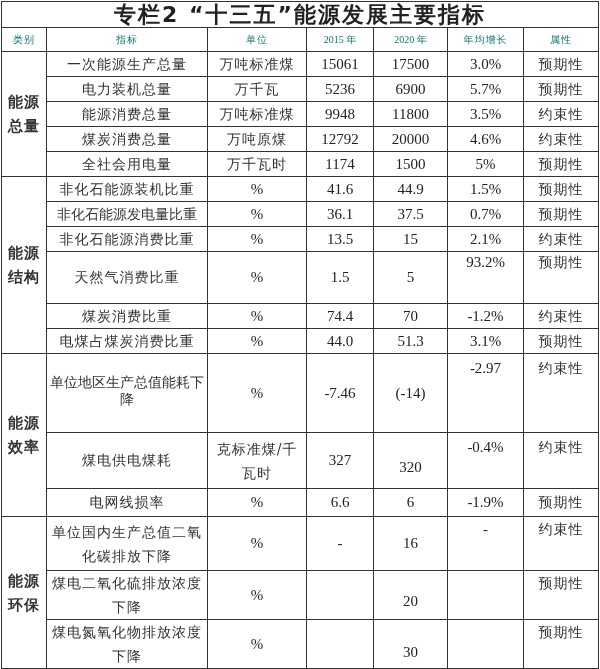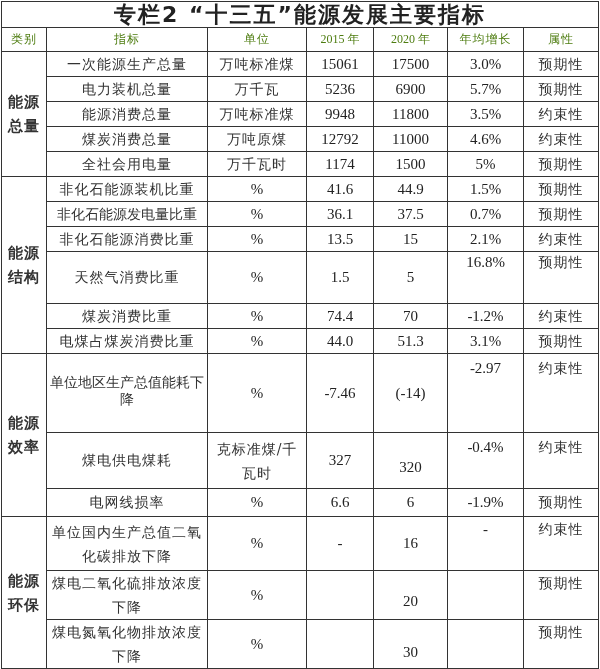--- a/index.html
+++ b/index.html
@@ -1,21 +1,21 @@
 <!DOCTYPE html>
 <html><head>
 <meta charset="utf-8">
 <style>
   html, body { margin: 0; padding: 0; background: #ffffff; }
   body { width: 600px; height: 669px; overflow: hidden; font-family: "DejaVu Serif", "Liberation Serif", serif; color: #222; }
   .wrap { position: absolute; left: 1px; top: 1px; width: 597px; }
   table { border-collapse: collapse; width: 597px; table-layout: fixed; }
   td, th { border: 1.5px solid #333; padding: 0 2px; font-weight: normal; font-size: 14px; line-height: 17px; text-align: center; vertical-align: middle; letter-spacing: 1px; }
   .title { font-size: 22px; font-weight: bold; height: 25px; letter-spacing: 2px; font-family: "DejaVu Sans", "Liberation Sans", sans-serif; }
-  .hdr td { height: 23px; font-size: 12px; color: #4d7c0f; }
+  .hdr td { height: 23px; font-size: 10px; color: #0f766e; }
   .cat { font-size: 15px; line-height: 24px; color: #333; font-weight: bold; }
   .num { font-family: "Liberation Serif", "DejaVu Serif", serif; font-size: 15px; letter-spacing: 0; }
   .top { vertical-align: top; padding-top: 2px; }
   .ind { font-size: 14px; color: #333; margin-top: 45px; }
 </style>
 </head>
 <body>
 
 <div class="wrap">
 <table>
@@ -64,21 +64,21 @@
     <td class="ind">万吨标准煤</td>
     <td class="num">9948</td>
     <td class="num">11800</td>
     <td class="num">3.5%</td>
     <td class="ind">约束性</td>
   </tr>
   <tr style="height:25px">
     <td class="ind">煤炭消费总量</td>
     <td class="ind">万吨原煤</td>
     <td class="num">12792</td>
-    <td class="num">11000</td>
+    <td class="num">20000</td>
     <td class="num">4.6%</td>
     <td class="ind">约束性</td>
   </tr>
   <tr style="height:25px">
     <td class="ind">全社会用电量</td>
     <td class="ind">万千瓦时</td>
     <td class="num">1174</td>
     <td class="num">1500</td>
     <td class="num">5%</td>
     <td class="ind">预期性</td>
@@ -107,21 +107,21 @@
     <td class="num">13.5</td>
     <td class="num">15</td>
     <td class="num">2.1%</td>
     <td class="ind">约束性</td>
   </tr>
   <tr style="height:52px">
     <td class="ind">天然气消费比重</td>
     <td class="num">%</td>
     <td class="num">1.5</td>
     <td class="num">5</td>
-    <td class="num top">16.8%</td>
+    <td class="num top">93.2%</td>
     <td class="ind top">预期性</td>
   </tr>
   <tr style="height:25px">
     <td class="ind">煤炭消费比重</td>
     <td class="num">%</td>
     <td class="num">74.4</td>
     <td class="num">70</td>
     <td class="num">-1.2%</td>
     <td class="ind">约束性</td>
   </tr>

